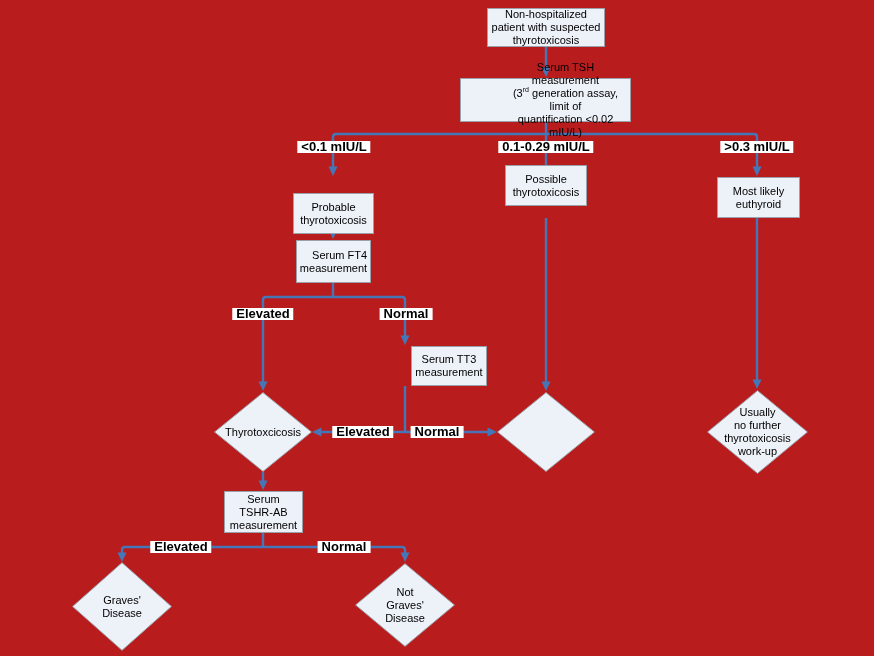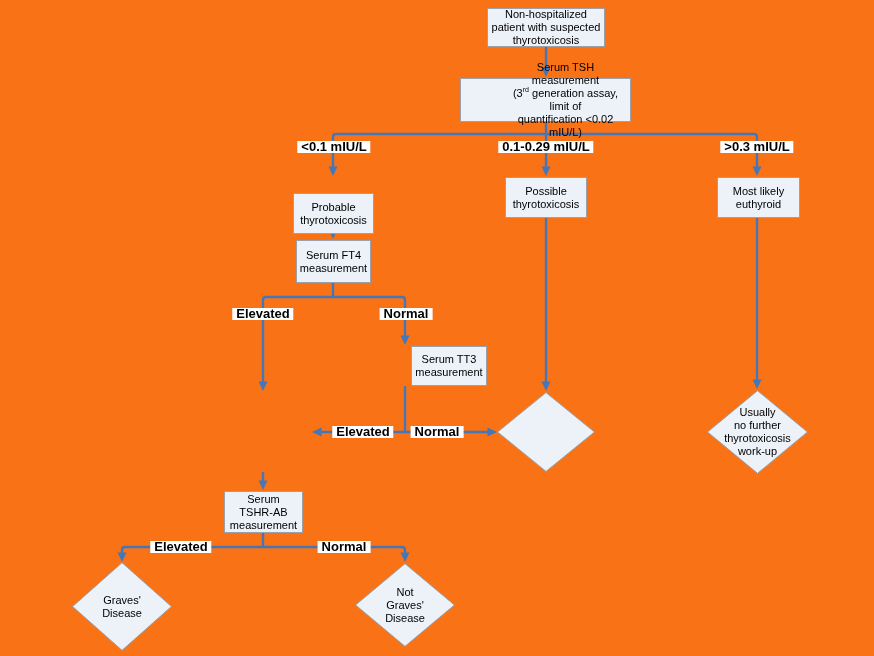--- a/index.html
+++ b/index.html
@@ -2,21 +2,21 @@
 <html style="--connector: #4577b8; --node-fill: #edf1f8; --node-border: #9aa1ab;"><head>
 <meta charset="utf-8">
 <style>
   :root{
     --connector:#4577b8;
     --node-fill:#edf1f8;
     --node-border:#9aa1ab;
   }
   html,body{margin:0;padding:0;background:#fff;}
   body{font-family:"Liberation Sans",sans-serif;color:#000;}
-  .canvas{position:relative;width:874px;height:656px;background:#f97316;overflow:hidden;}
+  .canvas{position:relative;width:874px;height:656px;background:#b91c1c;overflow:hidden;}
   .edges{position:absolute;left:0;top:0;width:874px;height:656px;}
   .edge{fill:none;stroke:var(--connector);stroke-width:2.4;stroke-linejoin:round;stroke-linecap:butt;}
   .arrow{fill:var(--connector);stroke:none;}
   .node{position:absolute;display:flex;align-items:center;justify-content:center;text-align:center;
         font-size:11px;line-height:13px;}
   .box{background:var(--node-fill);border:1px solid var(--node-border);box-sizing:border-box;}
   .diamond{background:transparent;}
   .diamond-shape{position:absolute;left:0;top:0;width:100%;height:100%;}
   .diamond-shape polygon{fill:var(--node-fill);stroke:var(--node-border);stroke-width:1;}
   .node-label{position:relative;white-space:pre-line;padding:0 2px;}
@@ -81,46 +81,52 @@
       <span>(3</span><sup>rd</sup><span> generation assay, limit of</span><br>
       <span>quantification &lt;0.02 mIU/L)</span>
     </div>
   </div>
 
   <div class="node box" style="left:293px;top:177px;width:81px;height:41px;margin-top:16px;">
     <div class="node-label">Probable
 thyrotoxicosis</div>
   </div>
 
-  <div class="node box" style="left:505px;top:177px;width:82px;height:41px;">
+  <div class="node box" style="left:505px;top:165px;width:82px;height:41px;">
     <div class="node-label">Possible
 thyrotoxicosis</div>
   </div>
 
   <div class="node box" style="left:717px;top:177px;width:83px;height:41px;align-items:center;">
     <div class="node-label">Most likely
 euthyroid</div>
   </div>
 
-  <div class="node box" style="left:296px;top:240px;width:75px;height:43px;">
+  <div class="node box" style="left:296px;top:240px;width:75px;height:43px;text-align:right;">
     <div class="node-label">Serum FT4
 measurement</div>
   </div>
 
   <div class="node box" style="left:367px;top:346px;width:76px;height:40px;margin-left:44px;">
     <div class="node-label">Serum TT3
 measurement</div>
   </div>
 
   <div class="node box" style="left:224px;top:491px;width:79px;height:42px;">
     <div class="node-label">Serum
 TSHR-AB
 measurement</div>
   </div>
 
+  <div class="node diamond" style="left:214px;top:392px;width:98px;height:80px;">
+    <svg class="diamond-shape" viewBox="0 0 100 80" preserveAspectRatio="none">
+      <polygon points="50,0.6 99.4,40 50,79.4 0.6,40" vector-effect="non-scaling-stroke"></polygon>
+    </svg>
+    <div class="node-label">Thyrotoxcicosis</div>
+  </div>
 
   <div class="node diamond" style="left:497px;top:392px;width:98px;height:80px;">
     <svg class="diamond-shape" viewBox="0 0 100 80" preserveAspectRatio="none">
       <polygon points="50,0.6 99.4,40 50,79.4 0.6,40" vector-effect="non-scaling-stroke"></polygon>
     </svg>
   </div>
 
   <div class="node diamond" style="left:707px;top:390px;width:101px;height:84px;">
     <svg class="diamond-shape" viewBox="0 0 100 80" preserveAspectRatio="none">
       <polygon points="50,0.6 99.4,40 50,79.4 0.6,40" vector-effect="non-scaling-stroke"></polygon>

